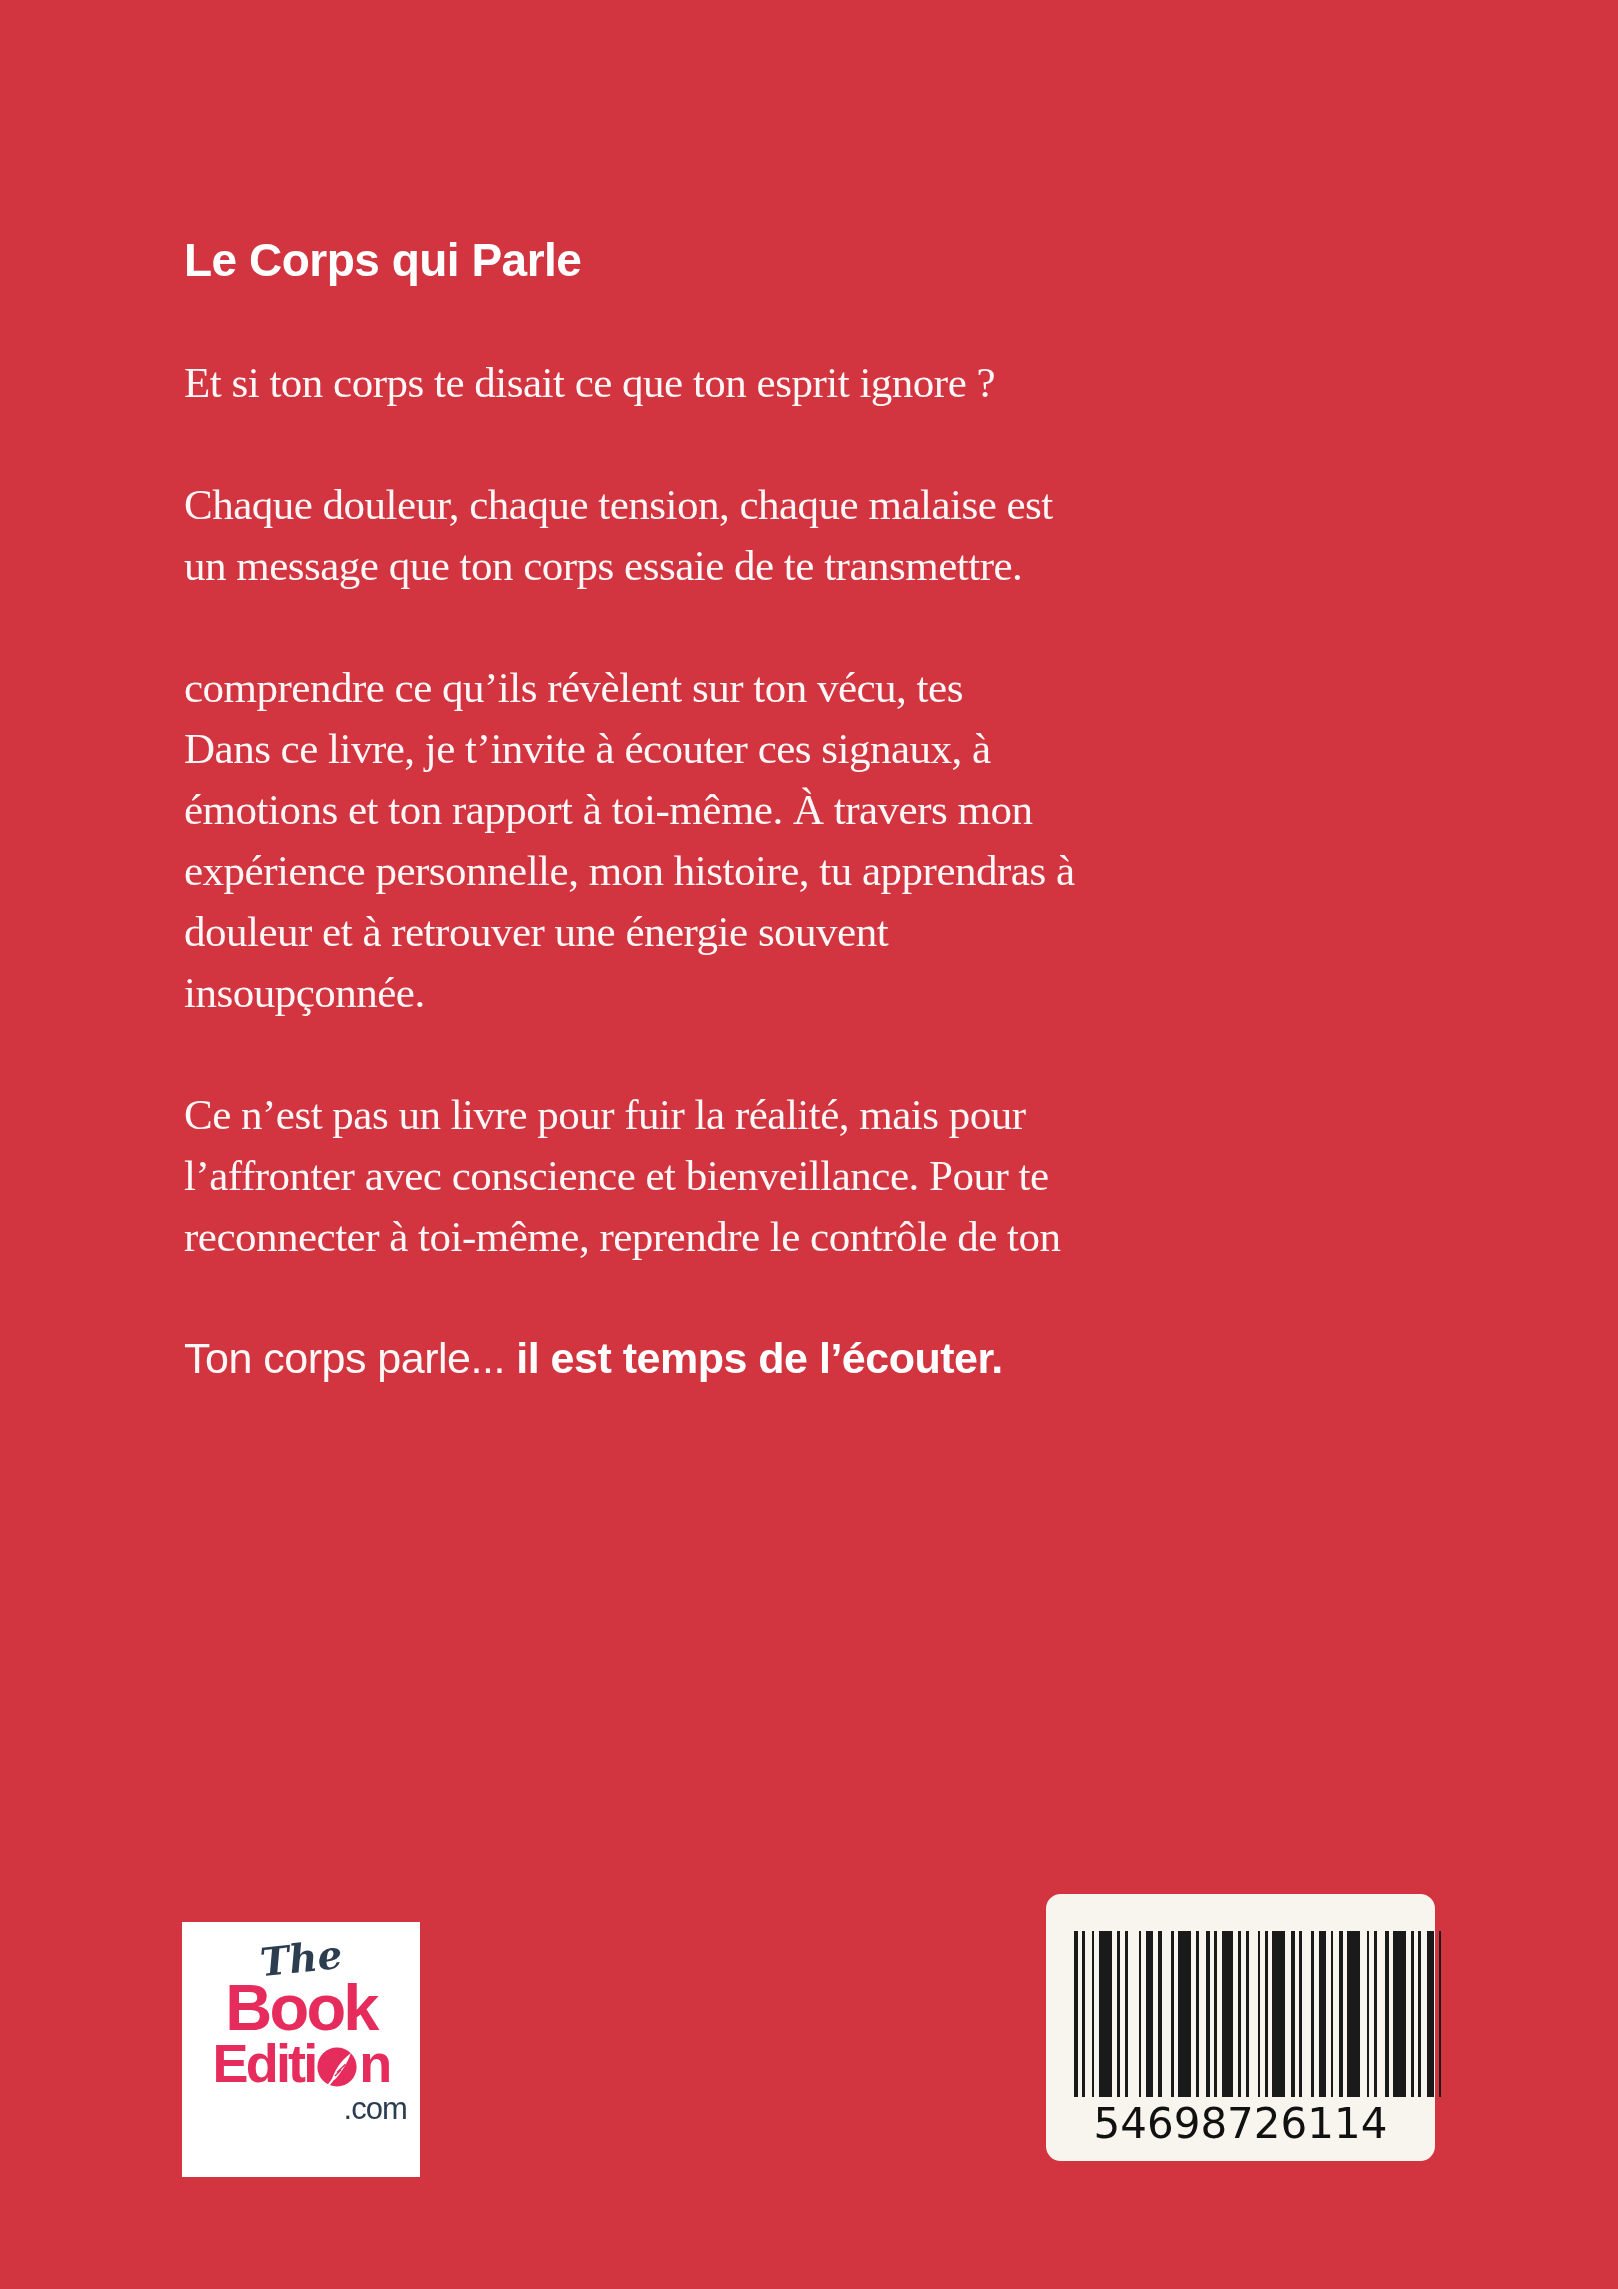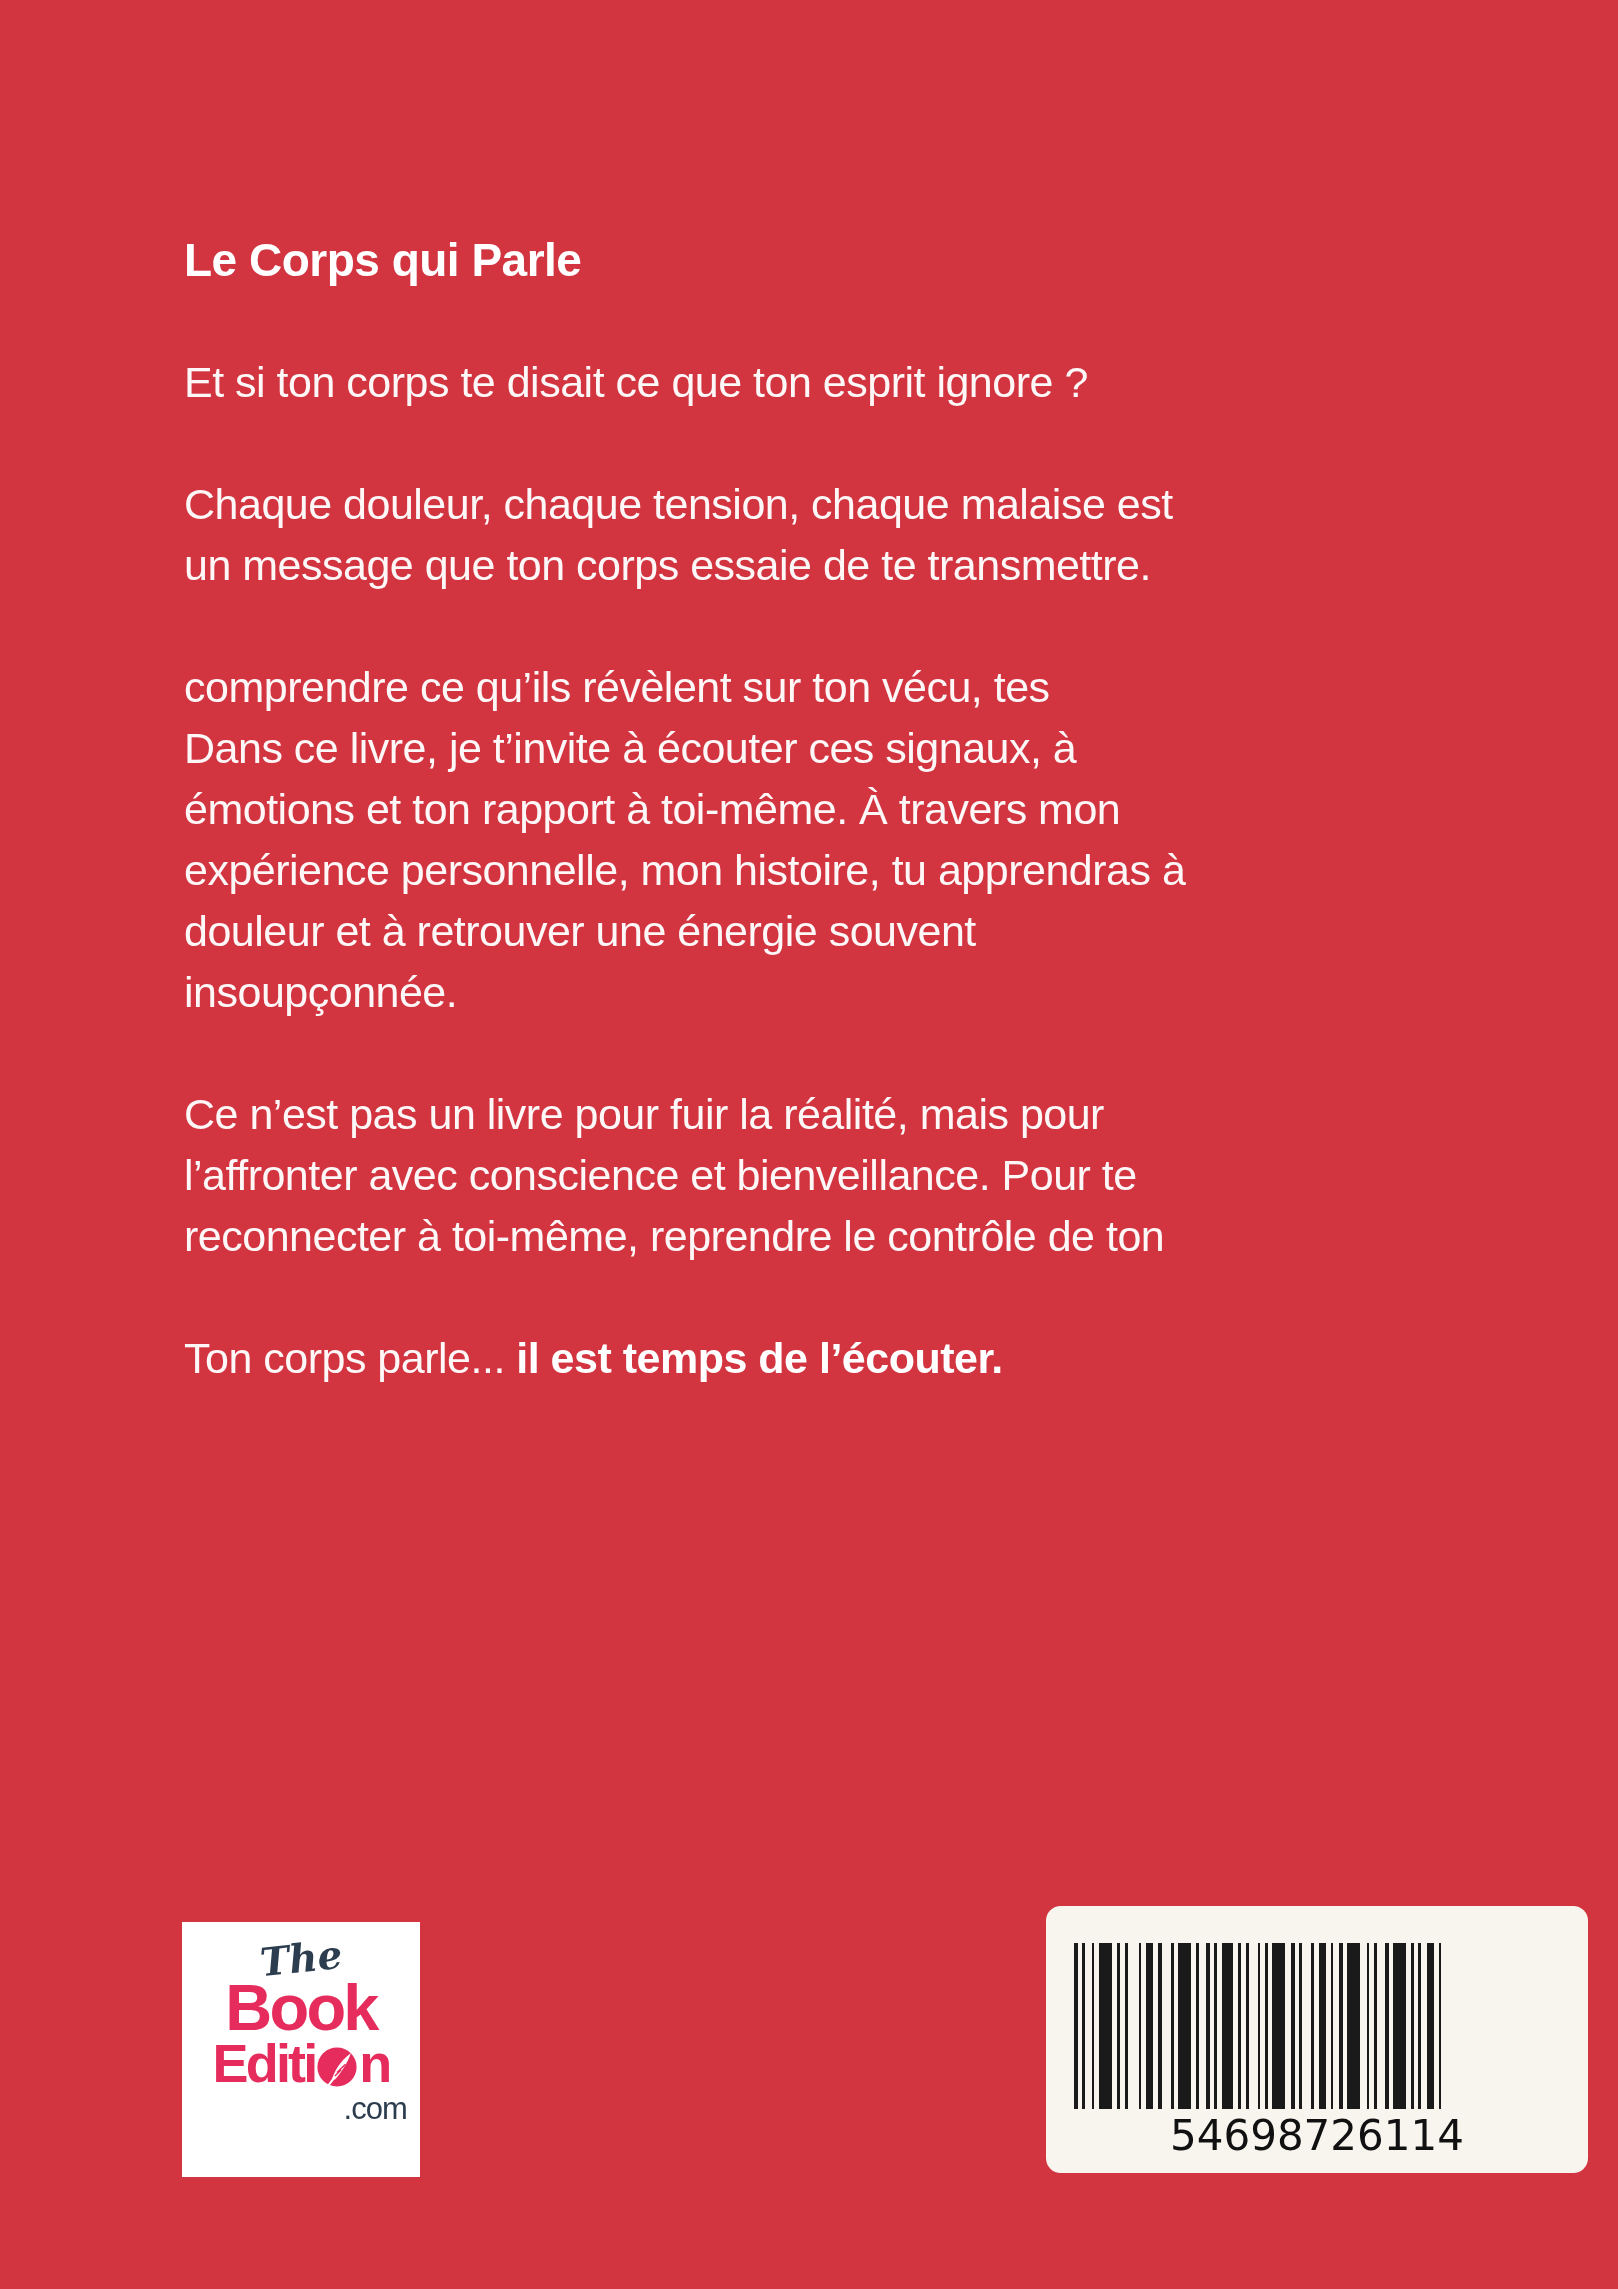--- a/index.html
+++ b/index.html
@@ -29,21 +29,21 @@
     color: var(--ink);
     letter-spacing: -0.5px;
   }
   .title {
     font-size: 46px;
     font-weight: bold;
     line-height: 61px;
     margin: 0 0 61px 0;
     white-space: nowrap;
   }
-  .para { margin: 0 0 61px 0; }
+  .para { margin: 0 0 61px 0; font-family: Liberation Serif, serif; }
   .line {
     font-size: 43px;
     line-height: 61px;
     white-space: nowrap;
     color: rgba(255,255,255,0.96);
   }
   .closing .emph { font-weight: bold; color: #ffffff; margin-top: 44px; }
 
   
   .logo-box {
@@ -99,25 +99,24 @@
     font-weight: normal;
     letter-spacing: -0.9px;
     color: var(--navy);
   }
 
   
   .barcode-box {
     position: absolute;
     left: 1046px;
     top: 1894px;
-    width: 542px;
+    width: 389px;
     height: 267px;
     background: var(--paper);
     border-radius: 14.8px;
-    margin-top: 12px;
   }
   .bars {
     position: absolute;
     left: 28px;
     top: 37px;
     height: 166px;
     display: flex;
     align-items: stretch;
   }
   .bars .bar { background: var(--bar); height: 100%; flex: none; }

